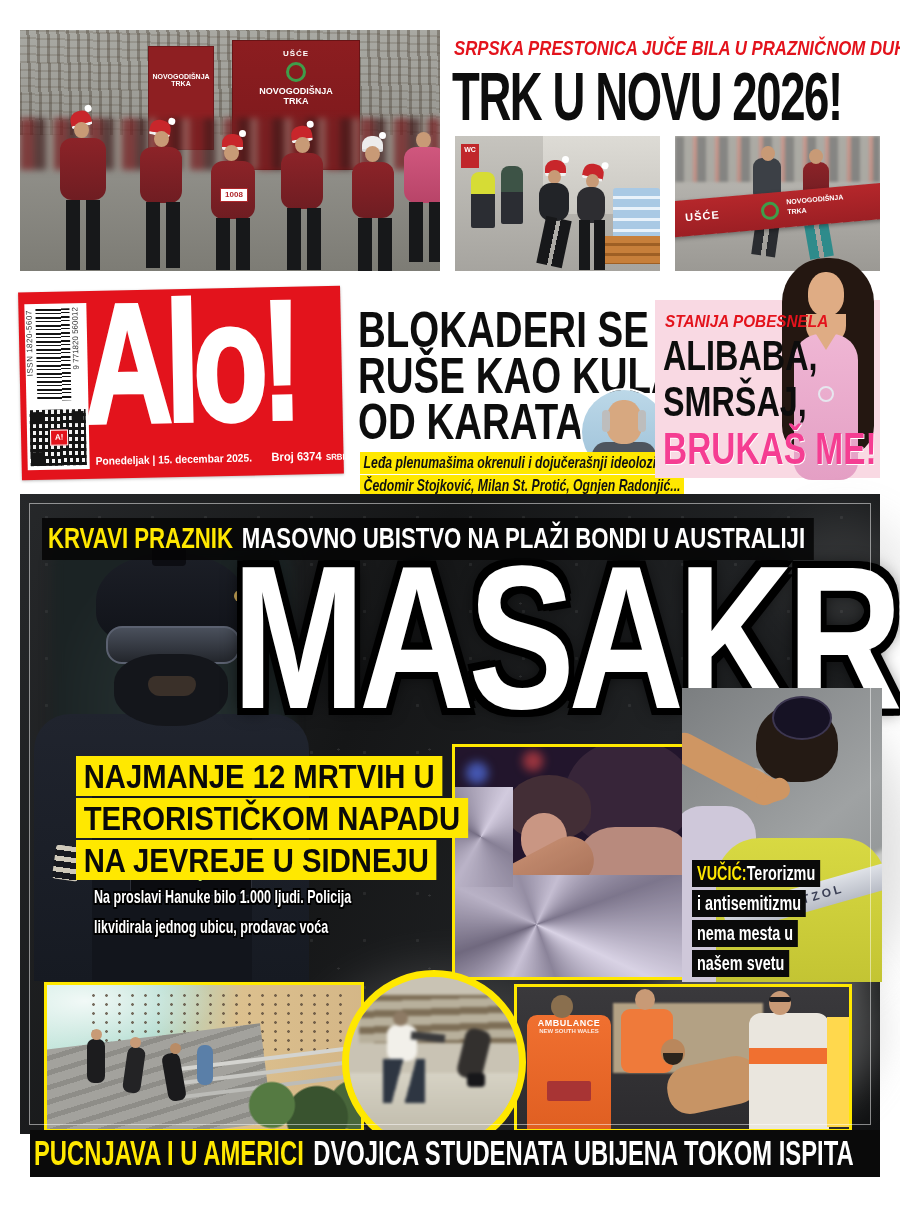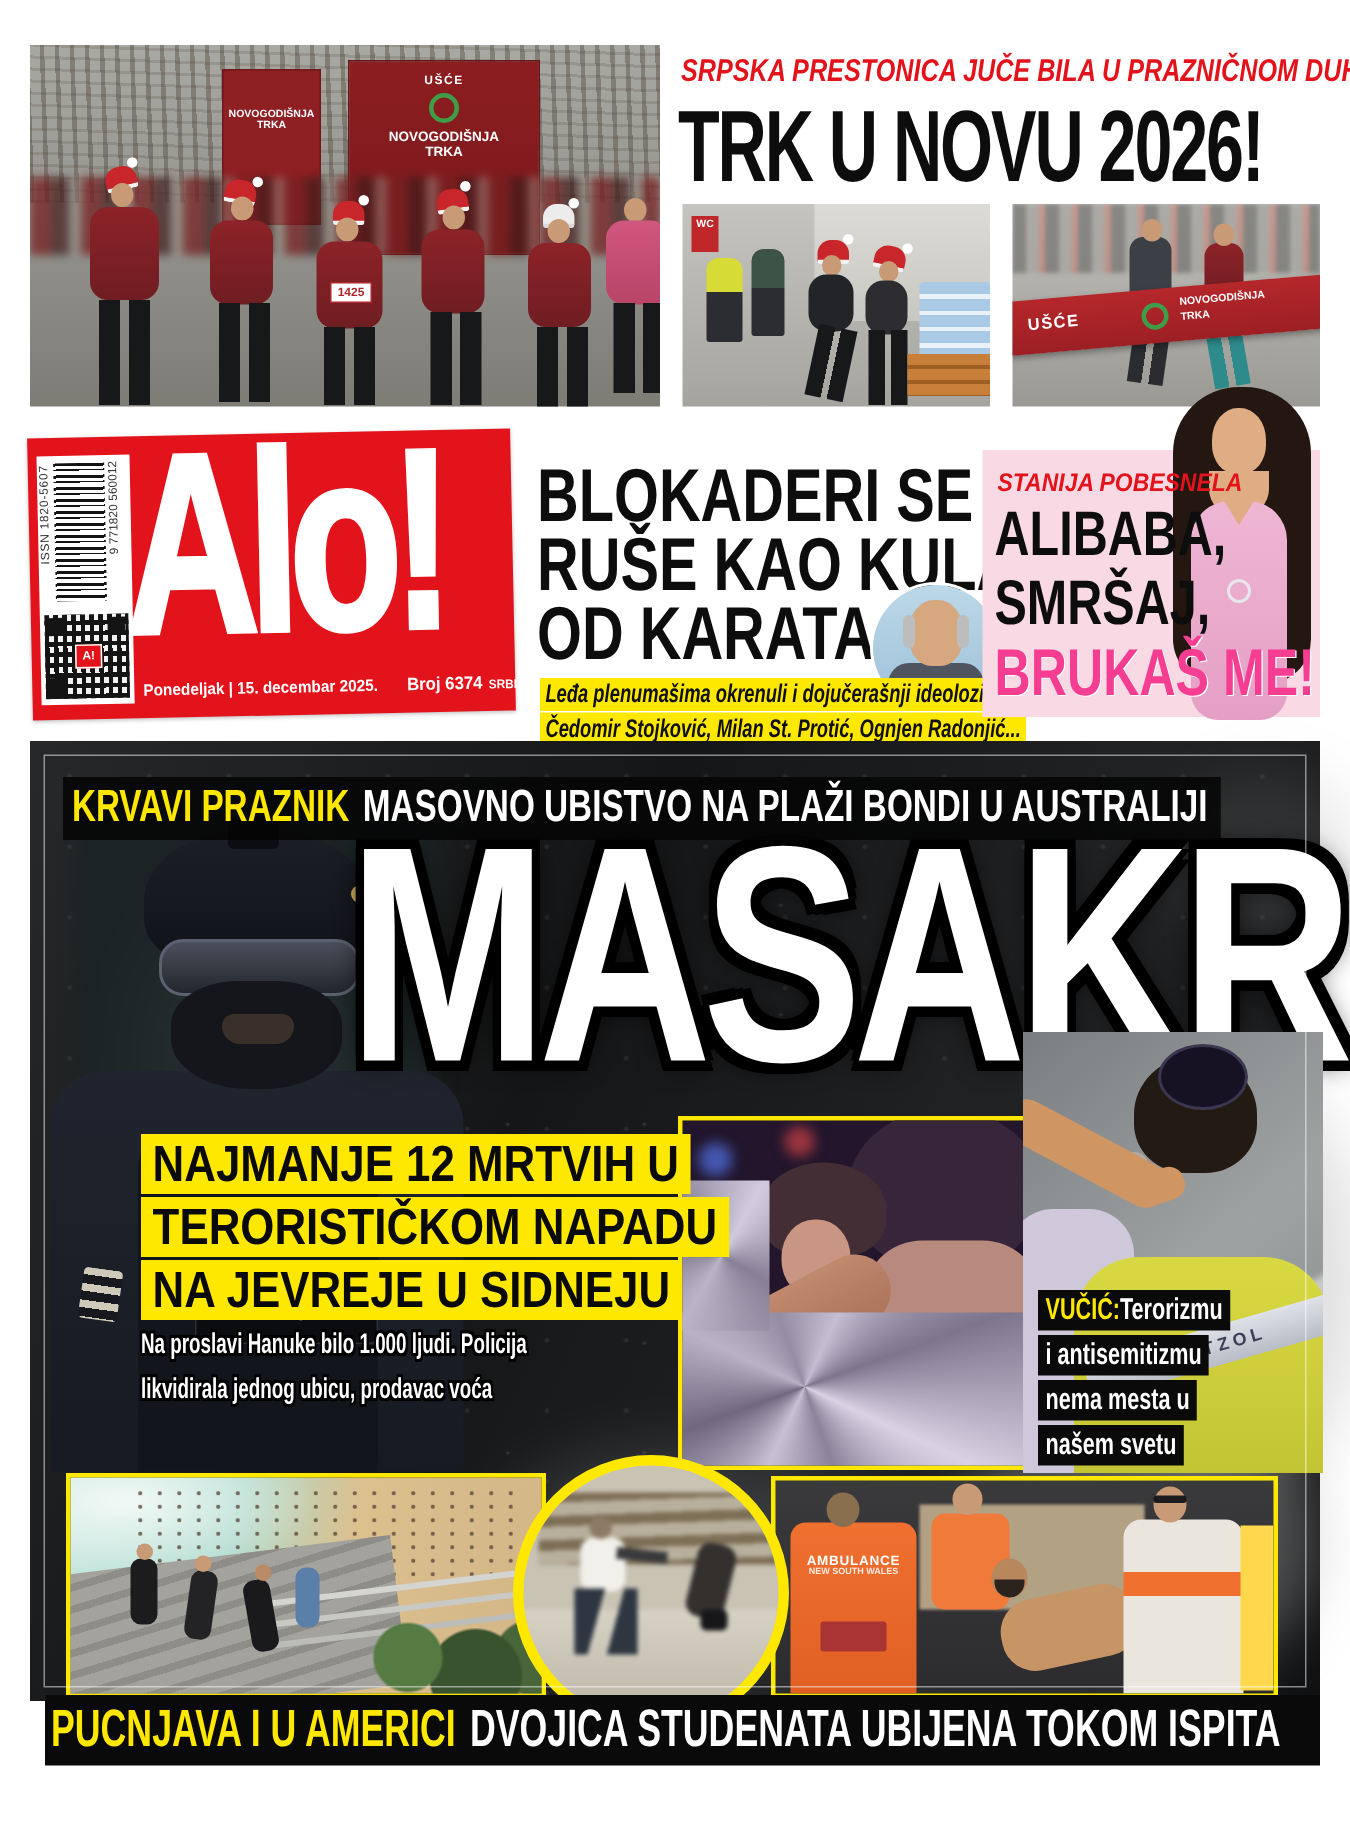--- a/index.html
+++ b/index.html
@@ -59,21 +59,21 @@
     <div class="runner" style="left:128px;top:98px;">
       <div class="r-hat" style="left:2px;top:-8px;transform:rotate(10deg);"></div>
       <div class="r-head" style="left:6px;top:3px;"></div>
       <div class="r-body" style="left:-8px;top:19px;"></div>
       <div class="r-legs" style="left:-2px;top:74px;height:66px;"></div>
     </div>
     <div class="runner" style="left:196px;top:112px;">
       <div class="r-hat" style="left:6px;top:-8px;"></div>
       <div class="r-head" style="left:8px;top:3px;"></div>
       <div class="r-body" style="left:-5px;top:19px;width:44px;height:58px;"></div>
-      <div class="bib" style="left:4px;top:46px;width:26px;height:12px;">1425</div>
+      <div class="bib" style="left:4px;top:46px;width:26px;height:12px;">1008</div>
       <div class="r-legs" style="left:0;top:76px;height:52px;"></div>
     </div>
     <div class="runner" style="left:268px;top:104px;">
       <div class="r-hat" style="left:3px;top:-8px;transform:rotate(-8deg);"></div>
       <div class="r-head" style="left:7px;top:3px;"></div>
       <div class="r-body" style="left:-7px;top:19px;"></div>
       <div class="r-legs" style="left:-1px;top:74px;height:62px;"></div>
     </div>
     <div class="runner" style="left:338px;top:112px;">
       <div class="r-hat" style="left:4px;top:-6px;background:#ececec;border-bottom-color:#dadada;"></div>
@@ -218,21 +218,21 @@
         <div style="color:#b9e26b;font-size:11px;font-weight:700;letter-spacing:1px;">RIOT SQUAD</div>
       </div>
       <div style="position:absolute;left:20px;top:300px;width:26px;height:34px;background:repeating-linear-gradient(180deg,#cfc9ba 0 5px,#17191f 5px 11px);border-radius:3px;transform:rotate(8deg);"></div>
     </div>
 
     <div class="abs" style="left:212px;top:40px;z-index:3;color:#fff;font-weight:700;font-size:205px;line-height:205px;letter-spacing:-8px;
                 text-shadow:0 0 22px rgba(0,0,0,.95),7px 0 #000,-7px 0 #000,0 7px #000,0 -7px #000,7px 7px #000,-7px -7px #000,7px -7px #000,-7px 7px #000;">
       <span class="sq" style="--sx:.78;--sy:1.0;">MASAKR</span>
     </div>
 
-    <div class="abs" style="left:74px;top:262px;z-index:6;">
+    <div class="abs" style="left:56px;top:262px;z-index:6;">
       <div class="ybar">NAJMANJE 12 MRTVIH U</div>
       <div class="ybar">TERORISTIČKOM NAPADU</div>
       <div class="ybar">NA JEVREJE U SIDNEJU</div>
     </div>
 
     <div class="abs" style="left:74px;top:388px;z-index:6;">
       <div class="deckline"><span class="sq outl" style="--sx:.66;">Na proslavi Hanuke bilo 1.000 ljudi. Policija</span></div>
       <div class="deckline"><span class="sq outl" style="--sx:.66;">likvidirala jednog ubicu, prodavac voća</span></div>
     </div>
 
@@ -294,21 +294,21 @@
         <div style="position:absolute;left:62px;top:56px;width:34px;height:8px;background:#3a3a3c;transform:rotate(6deg);"></div>
         <div style="position:absolute;left:34px;top:82px;width:42px;height:44px;background:linear-gradient(105deg,#2e3642 38%,transparent 38% 62%,#2e3642 62%);"></div>
         <div style="position:absolute;left:112px;top:52px;width:26px;height:50px;background:#33302e;border-radius:9px;transform:rotate(14deg);"></div>
         <div style="position:absolute;left:118px;top:96px;width:18px;height:14px;background:#17171a;border-radius:4px;"></div>
       </div>
     </div>
 
     <div class="photo yb" style="left:494px;top:490px;width:332px;height:142px;background:linear-gradient(#3a393c,#2c2b2e);z-index:4;">
       <div style="position:absolute;left:96px;top:16px;width:150px;height:70px;background:#b3a184;filter:blur(1px);"></div>
       <div style="position:absolute;left:10px;top:28px;width:84px;height:114px;background:linear-gradient(#f07030,#e05f22);border-radius:10px 10px 0 0;text-align:center;color:#fff;">
-        <div style="font-size:9px;font-weight:700;margin-top:20px;letter-spacing:.5px;">AMBULANCE</div>
+        <div style="font-size:9px;font-weight:700;margin-top:3px;letter-spacing:.5px;">AMBULANCE</div>
         <div style="font-size:6px;font-weight:700;opacity:.85;">NEW SOUTH WALES</div>
         <div style="position:absolute;left:20px;top:66px;width:44px;height:20px;background:#a83434;border-radius:2px;"></div>
       </div>
       <div style="position:absolute;left:34px;top:8px;width:22px;height:23px;border-radius:50%;background:#8a6f4e;"></div>
       <div style="position:absolute;left:104px;top:22px;width:52px;height:64px;background:#ef7a3a;border-radius:9px;"></div>
       <div style="position:absolute;left:118px;top:2px;width:20px;height:21px;border-radius:50%;background:#c89a76;"></div>
       <div style="position:absolute;left:144px;top:52px;width:24px;height:26px;border-radius:50%;background:#b9875c;"></div>
       <div style="position:absolute;left:146px;top:66px;width:20px;height:12px;background:#2c241c;border-radius:0 0 10px 10px;"></div>
       <div style="position:absolute;left:150px;top:74px;width:92px;height:48px;background:#c79465;border-radius:22px;transform:rotate(-12deg);"></div>
       <div style="position:absolute;left:232px;top:26px;width:80px;height:116px;background:linear-gradient(#eae6de 30%,#f07030 30% 44%,#eae6de 44%);border-radius:12px 12px 0 0;"></div>

